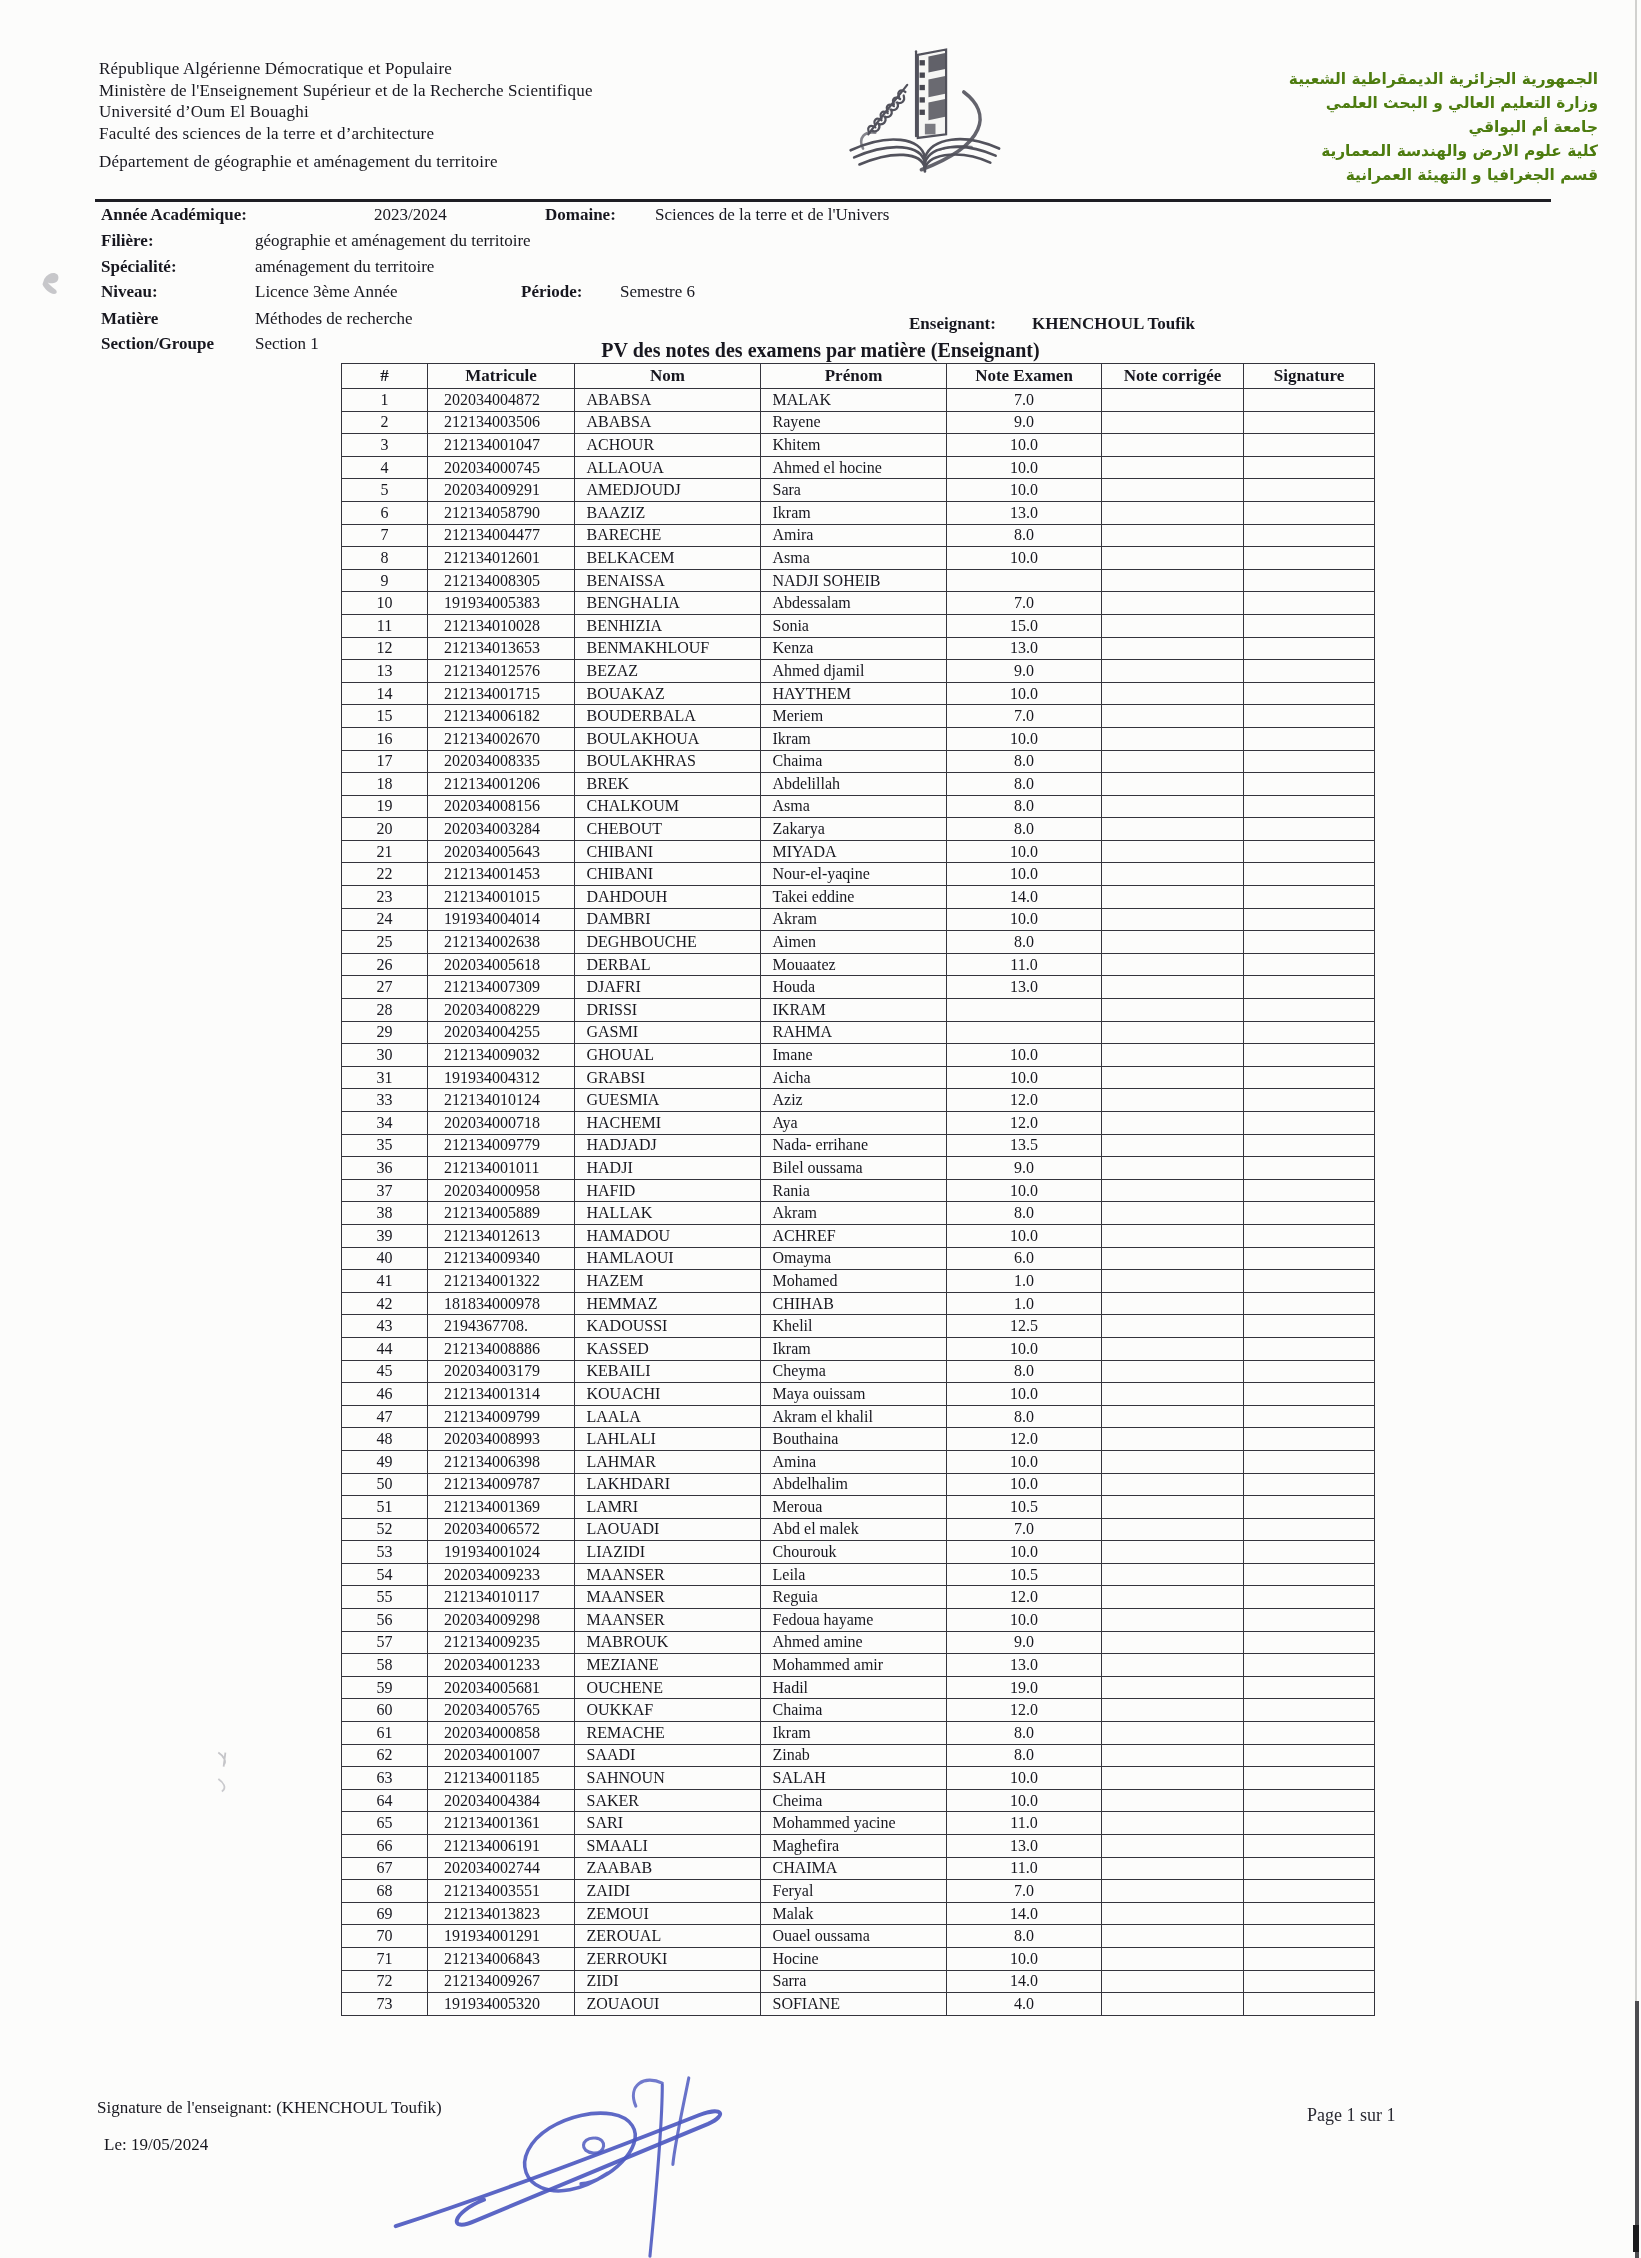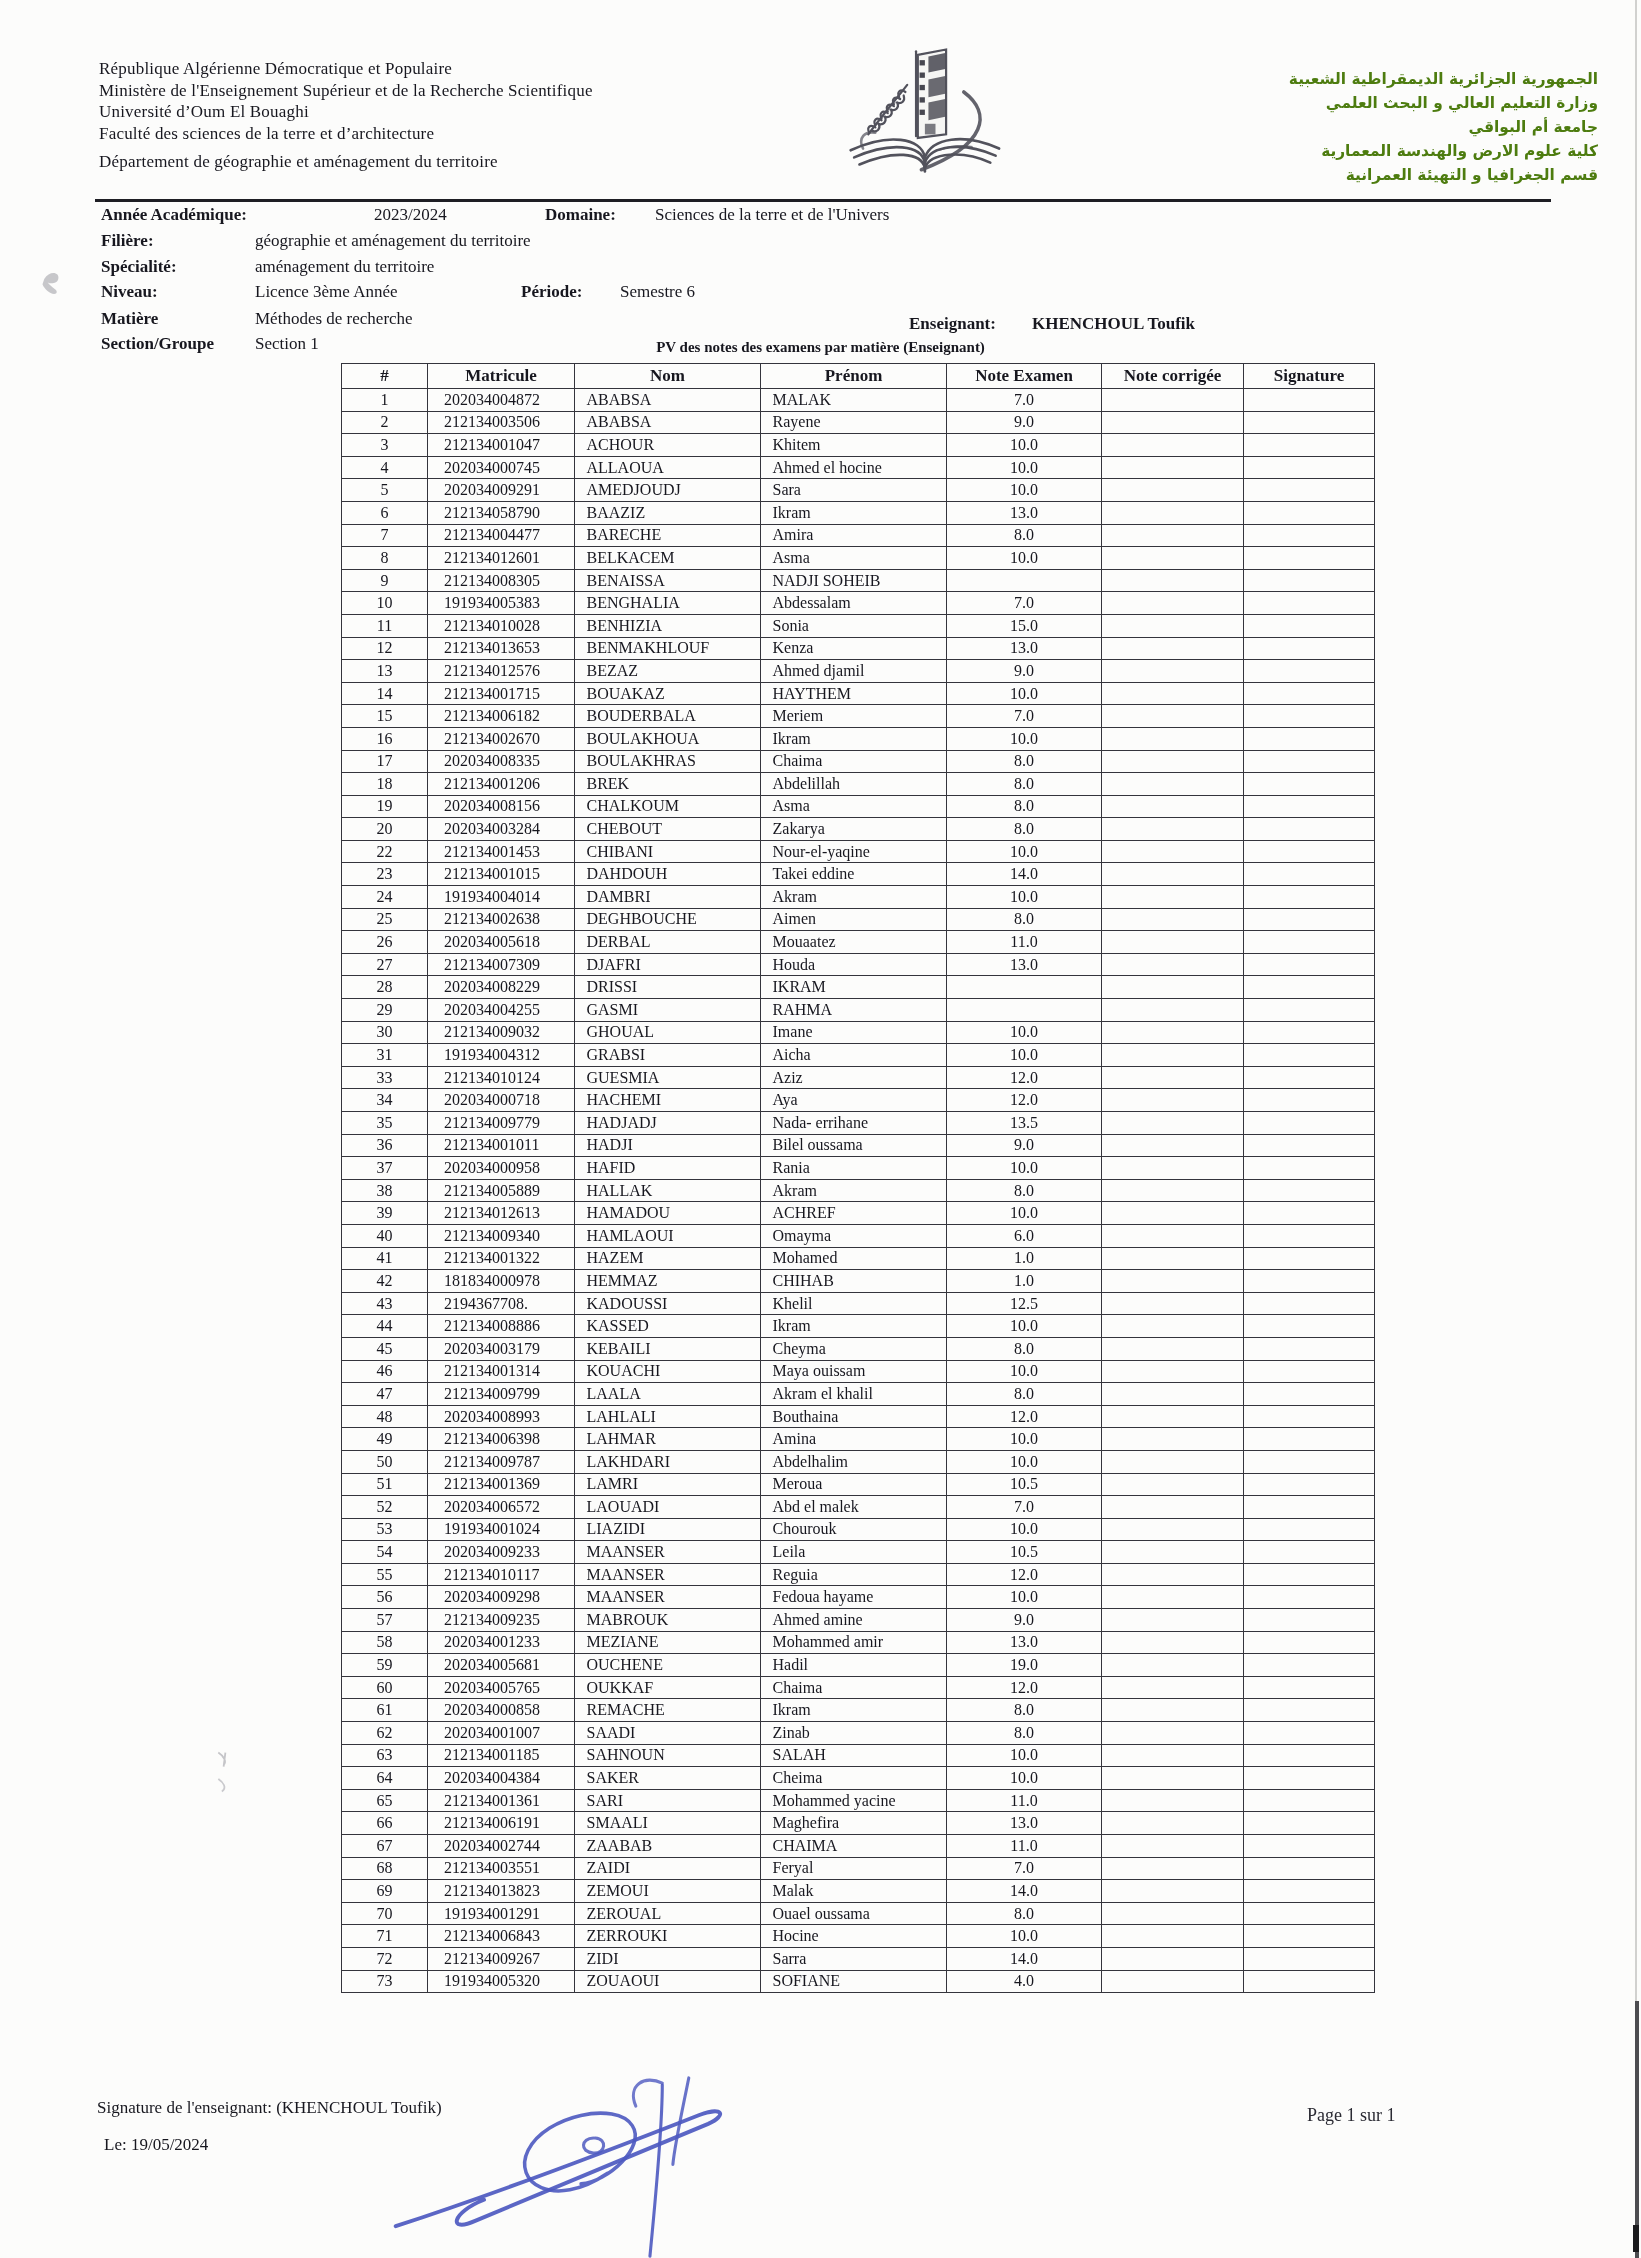--- a/index.html
+++ b/index.html
@@ -11,21 +11,21 @@
   
   .hdr-fr{left:99px;top:58px;font-size:17px;line-height:21.6px;letter-spacing:0.2px;}
   .hdr-fr .dept{margin-top:6.2px;}
   .hdr-ar{right:44px;top:67px;text-align:right;direction:rtl;
     font-family:"DejaVu Sans", sans-serif;font-size:15.4px;line-height:24px;font-weight:700;color:#4d7c0f;}
   .rule{left:95px;top:199px;width:1456px;height:2.6px;background:#1e1e24;}
   
   .lbl{font-weight:bold;}
   .meta span{font-size:17px;white-space:nowrap;}
   
-  .title{left:353px;top:339px;width:935px;text-align:center;font-weight:bold;font-size:15px;}
+  .title{left:353px;top:339px;width:935px;text-align:center;font-weight:bold;font-size:20px;}
   .ens{font-size:17px;font-weight:bold;}
   
   .gtable{position:absolute;left:341px;top:363px;border-collapse:collapse;table-layout:fixed;
     border:1.8px solid #2e2e36;background:transparent;}
   .gtable th,.gtable td{border:0.9px solid #34343c;overflow:hidden;white-space:nowrap;}
   .gtable thead th{height:24px;font-weight:bold;font-size:17px;padding:0;}
   .gtable tbody td{height:21.6px;font-size:16px;padding:0;}
   .c0{text-align:center;}
   .c1{text-align:left;padding-left:16px !important;}
   .c2,.c3{text-align:left;padding-left:11.5px !important;}
@@ -331,20 +331,29 @@
         <tr>
           <td class="c0">20</td>
           <td class="c1">202034003284</td>
           <td class="c2">CHEBOUT</td>
           <td class="c3">Zakarya</td>
           <td class="c4">8.0</td>
           <td class="c5"></td>
           <td class="c6"></td>
         </tr>
         <tr>
+          <td class="c0">21</td>
+          <td class="c1">202034005643</td>
+          <td class="c2">CHIBANI</td>
+          <td class="c3">MIYADA</td>
+          <td class="c4">10.0</td>
+          <td class="c5"></td>
+          <td class="c6"></td>
+        </tr>
+        <tr>
           <td class="c0">22</td>
           <td class="c1">212134001453</td>
           <td class="c2">CHIBANI</td>
           <td class="c3">Nour-el-yaqine</td>
           <td class="c4">10.0</td>
           <td class="c5"></td>
           <td class="c6"></td>
         </tr>
         <tr>
           <td class="c0">23</td>

